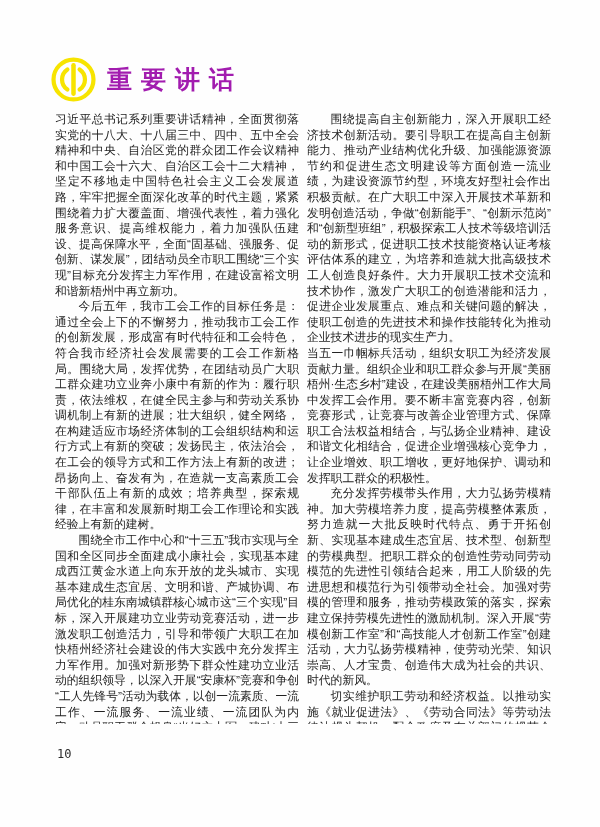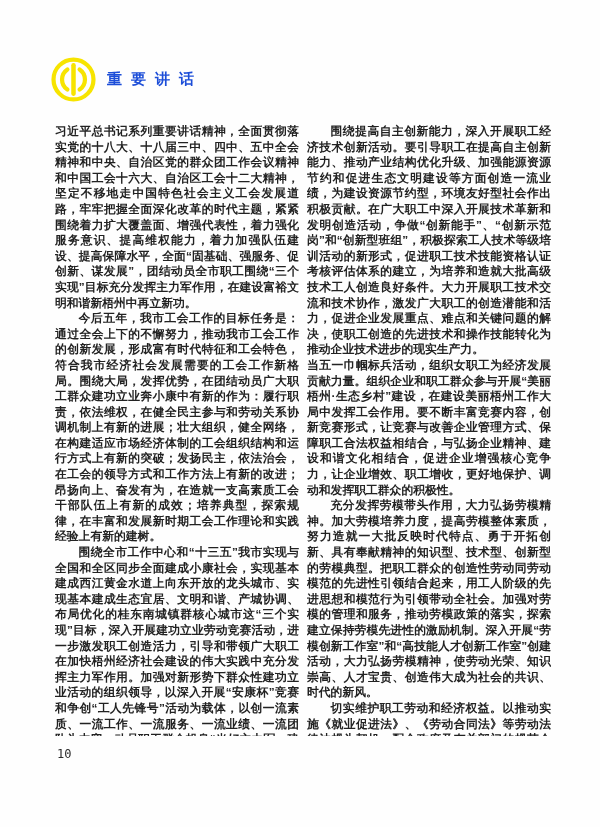--- a/index.html
+++ b/index.html
@@ -15,38 +15,38 @@
   .page { position: absolute; inset: 0; background: #fefefe; }
 
   
   .header {
     position: absolute; left: 50px; top: 55px;
     display: flex; align-items: center; gap: 10px;
     height: 48px;
   }
   .logo { width: 47px; height: 47px; display: block; }
   .header-title {
-    font-size: 15px;
+    font-size: 25px;
     font-weight: 900;
     letter-spacing: 9px;
-    color: #1d4ed8;
+    color: #a21caf;
     white-space: nowrap;
     font-family: Liberation Serif, serif;
   }
 
   
   .column {
     position: absolute;
-    top: 124px;
+    top: 112px;
     width: 244px;
     height: 612px;
     overflow: hidden;
     font-size: 11.8px;
     line-height: 15.6px;
-    font-weight: 700;
+    font-weight: 400;
     text-align: justify;
     text-justify: inter-ideograph;
     color: #222;
   }
   .column-left  { left: 55px; }
   .column-right { left: 307px; }
   .para { text-indent: 0; }
   .para.indent { text-indent: 2em; }
 
   
@@ -78,19 +78,19 @@
 
   <div class="column column-left">
       <p class="para">习近平总书记系列重要讲话精神，全面贯彻落实党的十八大、十八届三中、四中、五中全会精神和中央、自治区党的群众团工作会议精神和中国工会十六大、自治区工会十二大精神，坚定不移地走中国特色社会主义工会发展道路，牢牢把握全面深化改革的时代主题，紧紧围绕着力扩大覆盖面、增强代表性，着力强化服务意识、提高维权能力，着力加强队伍建设、提高保障水平，全面“固基础、强服务、促创新、谋发展”，团结动员全市职工围绕“三个实现”目标充分发挥主力军作用，在建设富裕文明和谐新梧州中再立新功。</p>
       <p class="para indent">今后五年，我市工会工作的目标任务是：通过全会上下的不懈努力，推动我市工会工作的创新发展，形成富有时代特征和工会特色，符合我市经济社会发展需要的工会工作新格局。围绕大局，发挥优势，在团结动员广大职工群众建功立业奔小康中有新的作为：履行职责，依法维权，在健全民主参与和劳动关系协调机制上有新的进展；壮大组织，健全网络，在构建适应市场经济体制的工会组织结构和运行方式上有新的突破；发扬民主，依法治会，在工会的领导方式和工作方法上有新的改进；昂扬向上、奋发有为，在造就一支高素质工会干部队伍上有新的成效；培养典型，探索规律，在丰富和发展新时期工会工作理论和实践经验上有新的建树。</p>
       <p class="para indent">围绕全市工作中心和“十三五”我市实现与全国和全区同步全面建成小康社会，实现基本建成西江黄金水道上向东开放的龙头城市、实现基本建成生态宜居、文明和谐、产城协调、布局优化的桂东南城镇群核心城市这“三个实现”目标，深入开展建功立业劳动竞赛活动，进一步激发职工创造活力，引导和带领广大职工在加快梧州经济社会建设的伟大实践中充分发挥主力军作用。加强对新形势下群众性建功立业活动的组织领导，以深入开展“安康杯”竞赛和争创“工人先锋号”活动为载体，以创一流素质、一流工作、一流服务、一流业绩、一流团队为内容，动员职工群众投身“当好主力军、建功‘十三五’”劳动竞赛和“我为节能减排作贡献”等活动，继续深化产业行业、园区企业、重点工程、重点项目的劳动竞赛；深入开展争创五一巾帼标兵岗、争</p>
     </div>
 
   <div class="column column-right">
       <p class="para indent">围绕提高自主创新能力，深入开展职工经济技术创新活动。要引导职工在提高自主创新能力、推动产业结构优化升级、加强能源资源节约和促进生态文明建设等方面创造一流业绩，为建设资源节约型，环境友好型社会作出积极贡献。在广大职工中深入开展技术革新和发明创造活动，争做“创新能手”、“创新示范岗”和“创新型班组”，积极探索工人技术等级培训活动的新形式，促进职工技术技能资格认证考核评估体系的建立，为培养和造就大批高级技术工人创造良好条件。大力开展职工技术交流和技术协作，激发广大职工的创造潜能和活力，促进企业发展重点、难点和关键问题的解决，使职工创造的先进技术和操作技能转化为推动企业技术进步的现实生产力。</p>
       <p class="para">当五一巾帼标兵活动，组织女职工为经济发展贡献力量。组织企业和职工群众参与开展“美丽梧州·生态乡村”建设，在建设美丽梧州工作大局中发挥工会作用。要不断丰富竞赛内容，创新竞赛形式，让竞赛与改善企业管理方式、保障职工合法权益相结合，与弘扬企业精神、建设和谐文化相结合，促进企业增强核心竞争力，让企业增效、职工增收，更好地保护、调动和发挥职工群众的积极性。</p>
-      <p class="para indent">充分发挥劳模带头作用，大力弘扬劳模精神。加大劳模培养力度，提高劳模整体素质，努力造就一大批反映时代特点、勇于开拓创新、具有奉献精神的知识型、技术型、创新型的劳模典型。把职工群众的创造性劳动同劳动模范的先进性引领结合起来，用工人阶级的先进思想和模范行为引领带动全社会。加强对劳模的管理和服务，推动劳模政策的落实，探索建立保持劳模先进性的激励机制。深入开展“劳模创新工作室”和“高技能人才创新工作室”创建活动，大力弘扬劳模精神，使劳动光荣、知识崇高、人才宝贵、创造伟大成为社会的共识、时代的新风。</p>
+      <p class="para indent">充分发挥劳模带头作用，大力弘扬劳模精神。加大劳模培养力度，提高劳模整体素质，努力造就一大批反映时代特点、勇于开拓创新、实现基本建成生态宜居、技术型、创新型的劳模典型。把职工群众的创造性劳动同劳动模范的先进性引领结合起来，用工人阶级的先进思想和模范行为引领带动全社会。加强对劳模的管理和服务，推动劳模政策的落实，探索建立保持劳模先进性的激励机制。深入开展“劳模创新工作室”和“高技能人才创新工作室”创建活动，大力弘扬劳模精神，使劳动光荣、知识崇高、人才宝贵、创造伟大成为社会的共识、时代的新风。</p>
       <p class="para indent">切实维护职工劳动和经济权益。以推动实施《就业促进法》、《劳动合同法》等劳动法律法规为契机，配合政府及有关部门的规范企业用工行为，推动企业建立稳定就业的激励机制，遏制企业劳动用工短期化现象，加强对困难职工、零就业职工家庭的就业服务，大力开发公益性就业</p>
     </div>
 
   <div class="page-number">10</div>
 
 </div>
 
 </body></html>

